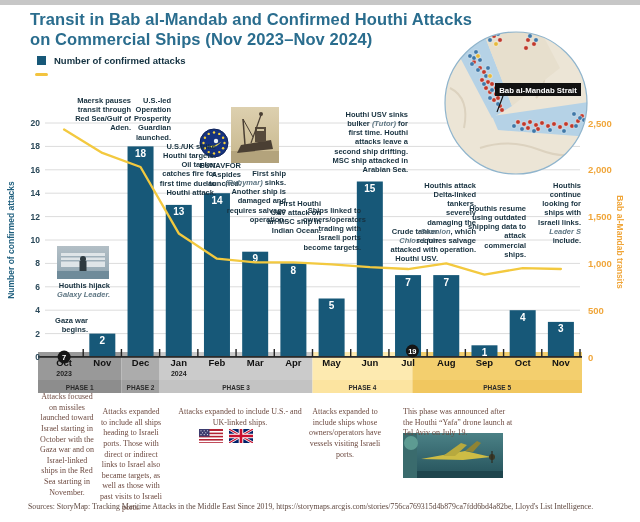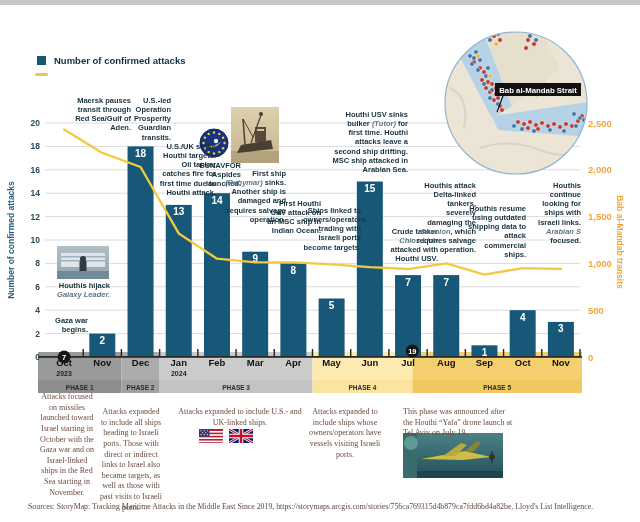--- a/index.html
+++ b/index.html
@@ -23,20 +23,24 @@
           font-size:7.8px;color:#5d463e;}
   .photo{position:absolute;}
   .mapwrap{position:absolute;left:440px;top:28px;}
 </style>
 </head>
 <body>
 
 <div class="canvas">
   <div class="topstrip"></div>
 
+  <div class="title">
+    <div>Transit in Bab al-Mandab and Confirmed Houthi Attacks</div>
+    <div>on Commercial Ships (Nov 2023–Nov 2024)</div>
+  </div>
 
   <div class="legend">
     <div class="legend-row">
       <span class="sw-square"></span>
       <span class="legend-label">Number of confirmed attacks</span>
     </div>
     <div class="legend-row">
       <span class="sw-line"></span>
     </div>
   </div>
@@ -345,31 +349,31 @@
       <circle cx="76" cy="75" r="71" fill="none" stroke="#8fb4cc" stroke-width="1.2"></circle>
       <rect x="55" y="55" width="86" height="13" fill="#111111"></rect>
       <text x="98" y="64.5" text-anchor="middle" font-family="Liberation Sans, sans-serif" font-size="7.8" font-weight="bold" fill="#ffffff" id="map-label-text">Bab al-Mandab Strait</text>
       <line x1="63" y1="68" x2="57" y2="84" stroke="#111111" stroke-width="1.2"></line>
     </svg>
   </div>
 
   <div id="anno-layer">
       <div class="anno" style="left: 36px; top: 316px; width: 52px;"><span>Gaza war begins.</span></div>
       <div class="anno" style="left: 73px; top: 96px; width: 58px;"><span>Maersk pauses transit through Red Sea/Gulf of Aden.</span></div>
-      <div class="anno" style="left: 115px; top: 96px; width: 56px;"><span>U.S.-led Operation Prosperity Guardian transits.</span></div>
+      <div class="anno" style="left: 115px; top: 96px; width: 56px;"><span>U.S.-led Operation Prosperity Guardian launched.</span></div>
       <div class="anno" style="left: 152px; top: 142px; width: 64px;"><span>U.S./UK strike Houthi targets. Oil tanker catches fire for first time due to Houthi attack.</span></div>
       <div class="anno" style="left: 187px; top: 161px; width: 54px;"><span>EUNAVFOR Aspides launched.</span></div>
       <div class="anno" style="left: 224px; top: 169px; width: 62px;"><span>First ship </span><span class="itl">(Rubymar)</span><span> sinks. Another ship is damaged and requires salvage operation.</span></div>
       <div class="anno" style="left: 265px; top: 199px; width: 56px;"><span>First Houthi UAV attack on an MSC ship in Indian Ocean.</span></div>
       <div class="anno" style="left: 303px; top: 206px; width: 58px;"><span>Ships linked to owners/operators trading with Israeli ports become targets.</span></div>
       <div class="anno" style="left: 332px; top: 110px; width: 76px;"><span>Houthi USV sinks bulker </span><span class="itl">(Tutor)</span><span> for first time. Houthi attacks leave a second ship drifting. MSC ship attacked in Arabian Sea.</span></div>
       <div class="anno" style="left: 378px; top: 227px; width: 60px;"><span>Crude tanker </span><span class="itl">Chios Lion</span><span> attacked with Houthi USV.</span></div>
       <div class="anno" style="left: 416px; top: 181px; width: 60px;"><span>Houthis attack Delta-linked tankers, severely damaging the </span><span class="itl">Sounion</span><span>, which requires salvage operation.</span></div>
       <div class="anno" style="left: 466px; top: 204px; width: 60px;"><span>Houthis resume using outdated shipping data to attack commercial ships.</span></div>
-      <div class="anno" style="left: 523px; top: 181px; width: 58px;"><span>Houthis continue looking for ships with Israeli links. </span><span class="itl">Arabian S</span><span> focused.</span></div>
+      <div class="anno" style="left: 523px; top: 181px; width: 58px;"><span>Houthis continue looking for ships with Israeli links. </span><span class="itl">Leader S</span><span> include.</span></div>
       <div class="anno" style="left: 56px; top: 281px; width: 54px;"><span>Houthis hijack </span><span class="itl">Galaxy Leader.</span></div>
     </div>
   <div id="footnote-layer">
       <div class="footnote" style="left: 38px; top: 392px; width: 58px;">Attacks focused on missiles launched toward Israel starting in October with the Gaza war and on Israel-linked ships in the Red Sea starting in November.</div>
       <div class="footnote" style="left: 100px; top: 407px; width: 62px;">Attacks expanded to include all ships heading to Israeli ports. Those with direct or indirect links to Israel also became targets, as well as those with past visits to Israeli ports.</div>
       <div class="footnote" style="left: 178px; top: 407px; width: 124px;">Attacks expanded to include U.S.- and UK-linked ships.</div>
       <div class="footnote" style="left: 305px; top: 407px; width: 80px;">Attacks expanded to include ships whose owners/operators have vessels visiting Israeli ports.</div>
       <div class="footnote left" style="left: 403px; top: 407px; width: 112px;">This phase was announced after the Houthi “Yafa” drone launch at Tel Aviv on July 19.</div>
     </div>
 

